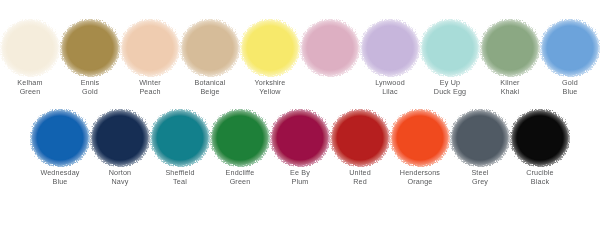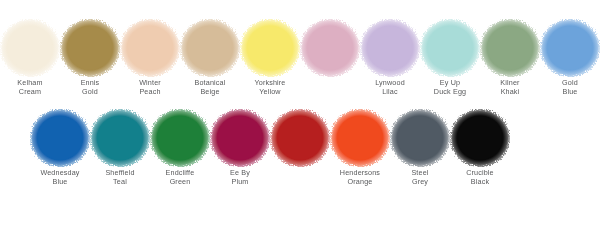--- a/index.html
+++ b/index.html
@@ -128,21 +128,21 @@
 <div id="swatch-chart">
 
   <div class="swatch-row" id="row-top">
       <div class="swatch-cell">
         <div class="swatch-blob" style="--c: #F5EDDC;">
           <div class="speckle"></div>
           <div class="halo"></div>
           <div class="core"></div>
         </div>
         <div class="swatch-label">Kelham
-Cream</div>
+Green</div>
       </div>
       <div class="swatch-cell">
         <div class="swatch-blob" style="--c: #A68B4A;">
           <div class="speckle"></div>
           <div class="halo"></div>
           <div class="core"></div>
         </div>
         <div class="swatch-label">Ennis
 Gold</div>
       </div>
@@ -221,20 +221,29 @@
       <div class="swatch-cell">
         <div class="swatch-blob" style="--c: #1162B0;">
           <div class="speckle"></div>
           <div class="halo"></div>
           <div class="core"></div>
         </div>
         <div class="swatch-label">Wednesday
 Blue</div>
       </div>
       <div class="swatch-cell">
+        <div class="swatch-blob" style="--c: #162E54;">
+          <div class="speckle"></div>
+          <div class="halo"></div>
+          <div class="core"></div>
+        </div>
+        <div class="swatch-label">Norton
+Navy</div>
+      </div>
+      <div class="swatch-cell">
         <div class="swatch-blob" style="--c: #12808C;">
           <div class="speckle"></div>
           <div class="halo"></div>
           <div class="core"></div>
         </div>
         <div class="swatch-label">Sheffield
 Teal</div>
       </div>
       <div class="swatch-cell">
         <div class="swatch-blob" style="--c: #1E8039;">
@@ -253,20 +262,22 @@
         </div>
         <div class="swatch-label">Ee By
 Plum</div>
       </div>
       <div class="swatch-cell">
         <div class="swatch-blob" style="--c: #B61F1F;">
           <div class="speckle"></div>
           <div class="halo"></div>
           <div class="core"></div>
         </div>
+        <div class="swatch-label">United
+Red</div>
       </div>
       <div class="swatch-cell">
         <div class="swatch-blob" style="--c: #F04A1E;">
           <div class="speckle"></div>
           <div class="halo"></div>
           <div class="core"></div>
         </div>
         <div class="swatch-label">Hendersons
 Orange</div>
       </div>

